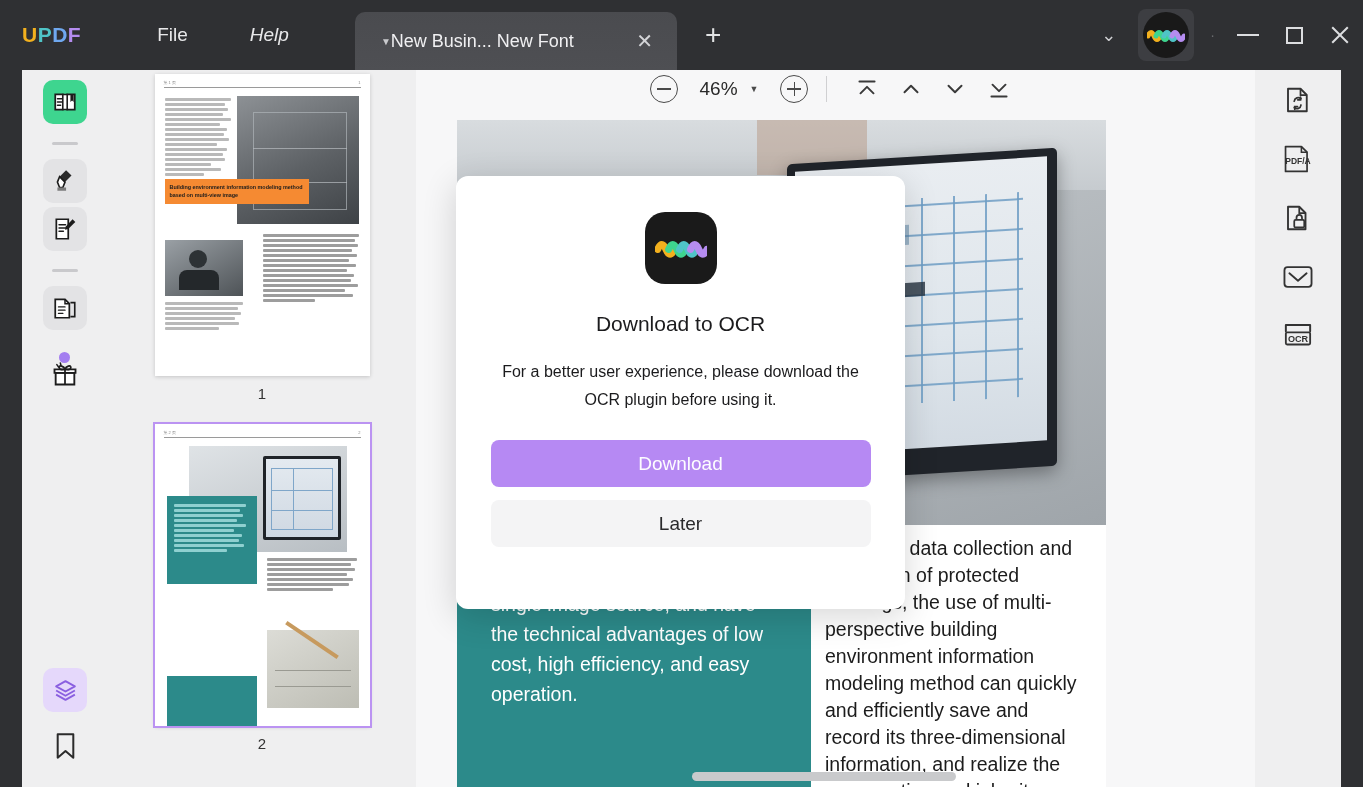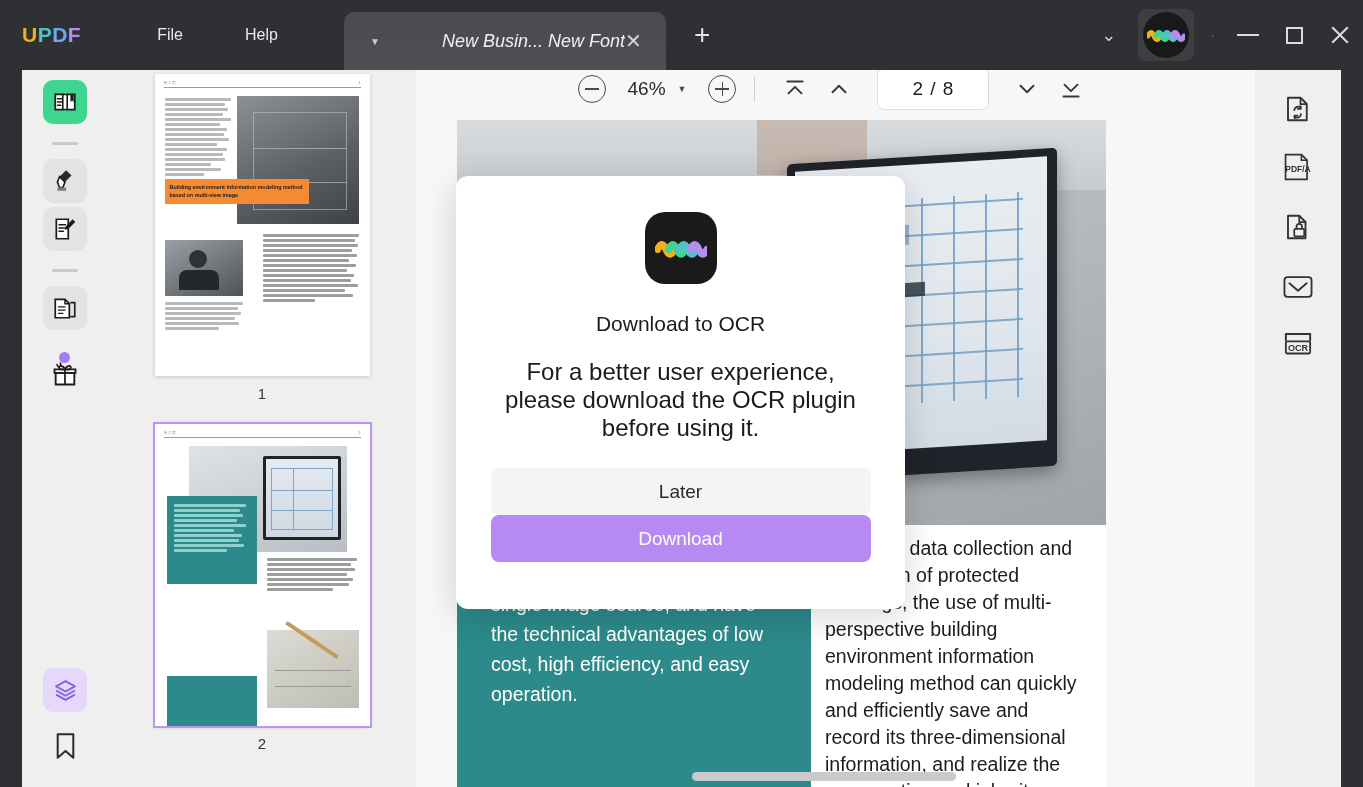--- a/index.html
+++ b/index.html
@@ -19,36 +19,36 @@
   }
   .logo {
     margin-left: 22px; font-size: 21px; font-weight: bold; letter-spacing: .5px;
     user-select: none;
   }
   .logo .l1 { color: #f2b01e; }
   .logo .l2 { color: #4fc4c7; }
   .logo .l3 { color: #6fa8f0; }
   .logo .l4 { color: #b58cf0; }
   .menu-item {
-    color: #e8e8ea; font-size: 16px; padding: 0 10px; cursor: default;
+    color: #e8e8ea; font-size: 19px; padding: 0 10px; cursor: default;
     height: 40px; display: flex; align-items: center;
   }
   .menu-file { margin-left: 66px; }
-  .menu-help { margin-left: 42px; }
+  .menu-help { margin-left: 42px; font-style: italic; }
 
   .tab {
     margin-left: 56px; height: 58px; width: 322px; border-radius: 10px 10px 0 0;
     background: linear-gradient(180deg,#4a4b4f 0%, #4e4f53 100%);
     display: flex; align-items: center; align-self: flex-end; position: relative;
     padding: 0 10px;
   }
   .tab-caret { color: #c9cacd; font-size: 10px; margin-left: 16px; }
   .tab-title {
-    flex: 1; text-align: right; color: #f0f0f2; font-size: 18px;
-    white-space: nowrap; overflow: hidden; text-overflow: ellipsis; font-style: italic;
+    flex: 1; text-align: left; color: #f0f0f2; font-size: 18px;
+    white-space: nowrap; overflow: hidden; text-overflow: ellipsis;
   }
   .tab-close { color: #d4d5d8; font-size: 20px; margin-right: 14px; cursor: pointer; }
   .tab-add { color: #e2e3e5; font-size: 28px; margin-left: 28px; cursor: pointer; font-weight: 300; }
 
   .win-right { margin-left: auto; display: flex; align-items: center; height: 70px; }
   .win-chevron { color: #d0d1d4; font-size: 18px; padding: 0 16px; cursor: pointer; }
   .avatar-wrap {
     width: 56px; height: 52px; background: #3d3e42; border-radius: 8px;
     display: flex; align-items: center; justify-content: center; cursor: pointer;
     margin: 0 6px;
@@ -188,39 +188,39 @@
     position: absolute; left: 276px; bottom: 6px; width: 264px; height: 9px;
     background: #c9cacc; border-radius: 5px;
   }
 
   
   .right-rail {
     width: 86px; background: #efeff0; flex-shrink: 0;
     display: flex; flex-direction: column; align-items: center; padding-top: 18px;
   }
   .rr-btn {
-    width: 48px; height: 48px; display: flex; align-items: flex-end; justify-content: center;
+    width: 48px; height: 48px; display: flex; align-items: center; justify-content: center;
     cursor: pointer; margin-bottom: 11px;
   }
 
   
   .modal-overlay { position: absolute; inset: 0; z-index: 50; pointer-events: none; }
   .modal {
     position: absolute; left: 456px; top: 176px; width: 449px; height: 433px;
     background: #fff; border-radius: 12px; box-shadow: 0 8px 34px rgba(0,0,0,.16);
     display: flex; flex-direction: column; align-items: center;
     padding: 36px 38px 26px; pointer-events: auto;
   }
   .modal-icon {
     width: 72px; height: 72px; border-radius: 20px; background: #1a1a1a;
     display: flex; align-items: center; justify-content: center; margin-bottom: 28px;
   }
   .modal-title { font-size: 21px; color: #1b1b1d; margin-bottom: 22px; }
   .modal-desc {
-    font-size: 24px; line-height: 28px; color: #1b1b1d; text-align: center;
+    font-size: 16px; line-height: 28px; color: #1b1b1d; text-align: center;
     margin-bottom: 26px; max-width: 380px;
   }
   .btn {
     width: 380px; height: 47px; border-radius: 8px; border: none;
     font-size: 19px; display: flex; align-items: center; justify-content: center;
     cursor: pointer; font-family: "Liberation Sans", sans-serif;
   }
   .btn-download { background: #b689f3; color: #fdfdff; margin-bottom: 13px; }
   .btn-later { background: #f4f4f5; color: #2a2a2c; }
 </style>
@@ -480,21 +480,20 @@
             <path d="M5 5h14" stroke="#3a3a3a" stroke-width="1.8" stroke-linecap="round"></path>
             <path d="M6 16l6-6 6 6" fill="none" stroke="#3a3a3a" stroke-width="1.8" stroke-linecap="round" stroke-linejoin="round"></path>
           </svg>
         </div>
         <div class="nav-ic">
           <svg width="26" height="26" viewBox="0 0 24 24">
             <path d="M6 15l6-6 6 6" fill="none" stroke="#3a3a3a" stroke-width="1.8" stroke-linecap="round" stroke-linejoin="round"></path>
           </svg>
         </div>
 
-        <div class="page-box">2 / 8</div>
 
         <div class="nav-ic">
           <svg width="26" height="26" viewBox="0 0 24 24">
             <path d="M6 9l6 6 6-6" fill="none" stroke="#3a3a3a" stroke-width="1.8" stroke-linecap="round" stroke-linejoin="round"></path>
           </svg>
         </div>
         <div class="nav-ic">
           <svg width="26" height="26" viewBox="0 0 24 24">
             <path d="M6 8l6 6 6-6" fill="none" stroke="#3a3a3a" stroke-width="1.8" stroke-linecap="round" stroke-linejoin="round"></path>
             <path d="M5 19h14" stroke="#3a3a3a" stroke-width="1.8" stroke-linecap="round"></path>
@@ -592,18 +591,18 @@
       <div class="modal-icon">
         <svg width="52" height="22" viewBox="0 0 38 16">
           <path d="M2 9 q3 -7 6 0 q3 7 6 0" stroke="#f2b01e" stroke-width="5.2" fill="none" stroke-linecap="round"></path>
           <path d="M10 9 q3 -7 6 0 q3 7 6 0" stroke="#3ed58f" stroke-width="5.2" fill="none" stroke-linecap="round"></path>
           <path d="M18 9 q3 -7 6 0 q3 7 6 0" stroke="#4fc4c7" stroke-width="5.2" fill="none" stroke-linecap="round"></path>
           <path d="M26 9 q3 -7 6 0 q3 7 6 0" stroke="#b58cf0" stroke-width="5.2" fill="none" stroke-linecap="round"></path>
         </svg>
       </div>
       <div class="modal-title">Download to OCR</div>
       <div class="modal-desc">For a better user experience, please download the OCR plugin before using it.</div>
+      <button class="btn btn-download">Download</button>
       <button class="btn btn-later">Later</button>
-      <button class="btn btn-download">Download</button>
     </div>
   </div>
 
 </div>
 
 </body></html>

